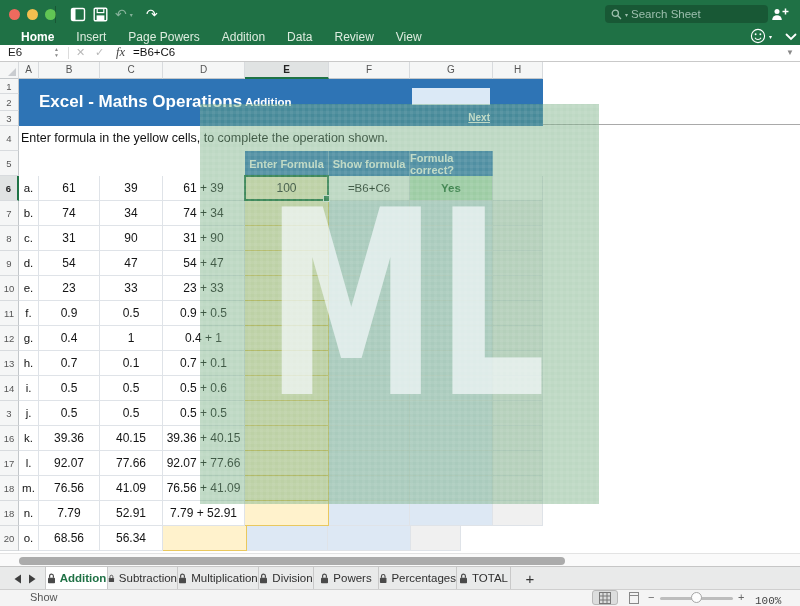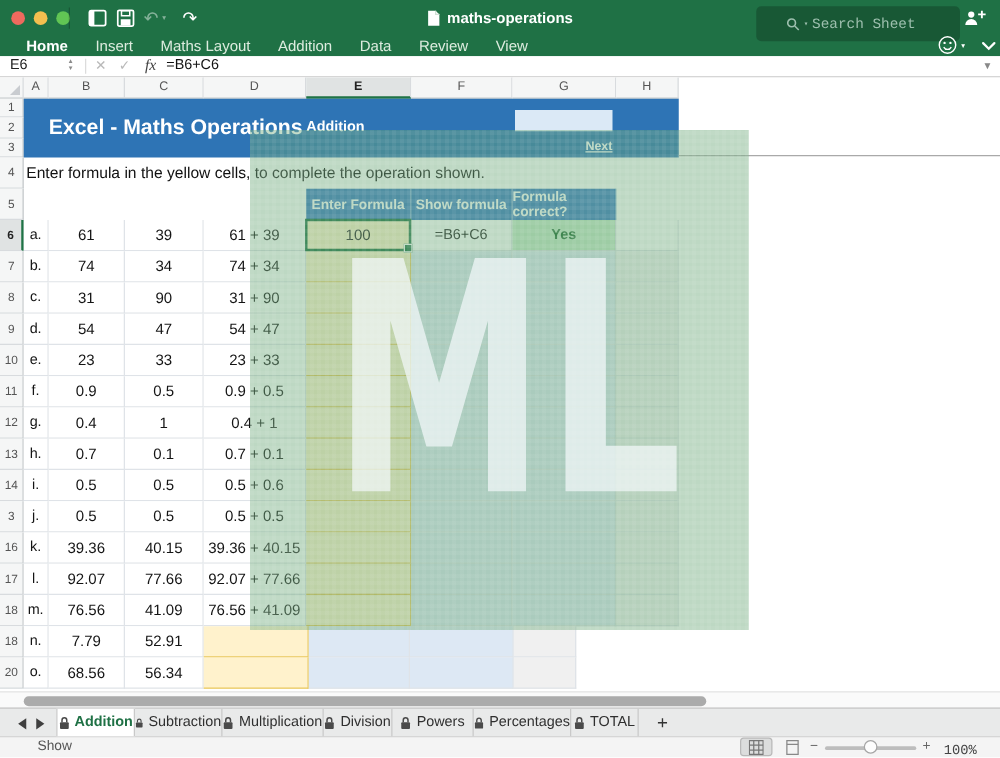--- a/index.html
+++ b/index.html
@@ -5,21 +5,21 @@
   html,body{margin:0;padding:0;}
   body{width:800px;height:606px;overflow:hidden;font-family:"Liberation Sans",sans-serif;
        -webkit-font-smoothing:antialiased;background:#fff;position:relative;}
 
   
   #titlebar{position:absolute;left:0;top:0;width:800px;height:45px;background:var(--excel_green);}
   .light{position:absolute;top:8.5px;width:11px;height:11px;border-radius:50%;}
   #tb-sep{position:absolute;left:55px;top:6px;width:1px;height:17px;background:rgba(0,0,0,.22);}
   .tb-ico{position:absolute;top:5px;height:18px;display:flex;align-items:center;color:#fff;}
   #doc-title{position:absolute;left:0;top:0;width:800px;height:28px;display:flex;align-items:center;justify-content:center;gap:6px;color:#fff;font-size:12px;font-weight:bold;}
-  #searchbox{position:absolute;left:605px;top:5px;width:163px;height:28px;background:rgba(0,0,0,.22);border-radius:4px;display:flex;align-items:center;padding:0 24px;box-sizing:border-box;gap:3px;font-family:Liberation Mono, monospace;}
+  #searchbox{position:absolute;left:605px;top:5px;width:163px;height:18px;background:rgba(0,0,0,.22);border-radius:4px;display:flex;align-items:center;padding:0 6px;box-sizing:border-box;gap:3px;}
   #searchbox .ph{color:#9dbfae;font-size:11.5px;}
   #ribbon-tabs{position:absolute;left:10px;top:28px;height:17px;display:flex;align-items:center;}
   .rtab{color:#ddecdf;font-size:12px;padding:0 11px;cursor:default;}
   .rtab.active{color:#fff;font-weight:bold;}
   .glyph{color:#fff;font-size:14px;line-height:1;}
 
   
   #formulabar{position:absolute;left:0;top:45px;width:800px;height:16px;background:#fff;border-bottom:1px solid #c9c9c9;font-size:11.5px;color:#222;}
   #namebox{position:absolute;left:8px;top:1px;}
   #stepper{position:absolute;left:50px;top:1px;width:13px;height:13px;font-size:5px;color:#8a8a8a;line-height:6px;text-align:center;}
@@ -118,27 +118,20 @@
     </svg>
   </span>
   <span class="tb-ico" style="left:115px;opacity:.45;">
     <span class="glyph">↶</span>
     <span style="font-size:6px;margin-left:3px;">▾</span>
   </span>
   <span class="tb-ico" style="left:146px;">
     <span class="glyph">↷</span>
   </span>
 
-  <div id="doc-title">
-    <svg width="10" height="13" viewBox="0 0 10 13">
-      <path d="M0.5 0.5 h6 l3 3 v9 h-9 z" fill="#fff"></path>
-      <path d="M6.5 0.5 v3 h3" fill="none" stroke="#cfe0d4" stroke-width="1"></path>
-    </svg>
-    <span>maths-operations</span>
-  </div>
 
   <div id="searchbox">
     <svg width="11" height="11" viewBox="0 0 11 11">
       <circle cx="4.3" cy="4.3" r="3.1" fill="none" stroke="#9dbfae" stroke-width="1.3"></circle>
       <line x1="6.8" y1="6.8" x2="10" y2="10" stroke="#9dbfae" stroke-width="1.3"></line>
     </svg>
     <span style="color:#9dbfae;font-size:6px;">▾</span>
     <span class="ph">Search Sheet</span>
   </div>
 
@@ -147,21 +140,21 @@
       <circle cx="7" cy="4.6" r="2.5" fill="#fff"></circle>
       <path d="M2.2 13 a4.8 4.8 0 0 1 9.6 0 z" fill="#fff"></path>
       <line x1="15.5" y1="1.5" x2="15.5" y2="7.5" stroke="#fff" stroke-width="1.5"></line>
       <line x1="12.5" y1="4.5" x2="18.5" y2="4.5" stroke="#fff" stroke-width="1.5"></line>
     </svg>
   </span>
 
   <div id="ribbon-tabs">
       <span class="rtab active">Home</span>
       <span class="rtab">Insert</span>
-      <span class="rtab">Maths Layout</span>
+      <span class="rtab">Page Powers</span>
       <span class="rtab">Addition</span>
       <span class="rtab">Data</span>
       <span class="rtab">Review</span>
       <span class="rtab">View</span>
     </div>
 
   <span class="tb-ico" style="left:750px;top:27px;">
     <svg width="16" height="16" viewBox="0 0 17 17">
       <circle cx="8.5" cy="8.5" r="7" fill="none" stroke="#fff" stroke-width="1.2"></circle>
       <circle cx="6" cy="6.7" r="1" fill="#fff"></circle>
@@ -367,20 +360,21 @@
         <div class="cell " style="width: 82px;">76.56 + 41.09</div>
         <div class="cell cYellow" style="width: 84px;"></div>
         <div class="cell cBlue" style="width: 81px;"></div>
         <div class="cell cBlue" style="width: 83px;"></div>
         <div class="cell cGray" style="width: 50px;"></div>
       </div>
       <div class="drow">
         <div class="cell cA" style="width: 20px;">n.</div>
         <div class="cell " style="width: 61px;">7.79</div>
         <div class="cell " style="width: 63px;">52.91</div>
+        <div class="cell " style="width: 82px;">7.79 + 52.91</div>
         <div class="cell cYellow" style="width: 84px;"></div>
         <div class="cell cBlue" style="width: 81px;"></div>
         <div class="cell cBlue" style="width: 83px;"></div>
         <div class="cell cGray" style="width: 50px;"></div>
       </div>
       <div class="drow">
         <div class="cell cA" style="width: 20px;">o.</div>
         <div class="cell " style="width: 61px;">68.56</div>
         <div class="cell " style="width: 63px;">56.34</div>
         <div class="cell cYellow" style="width: 84px;"></div>

